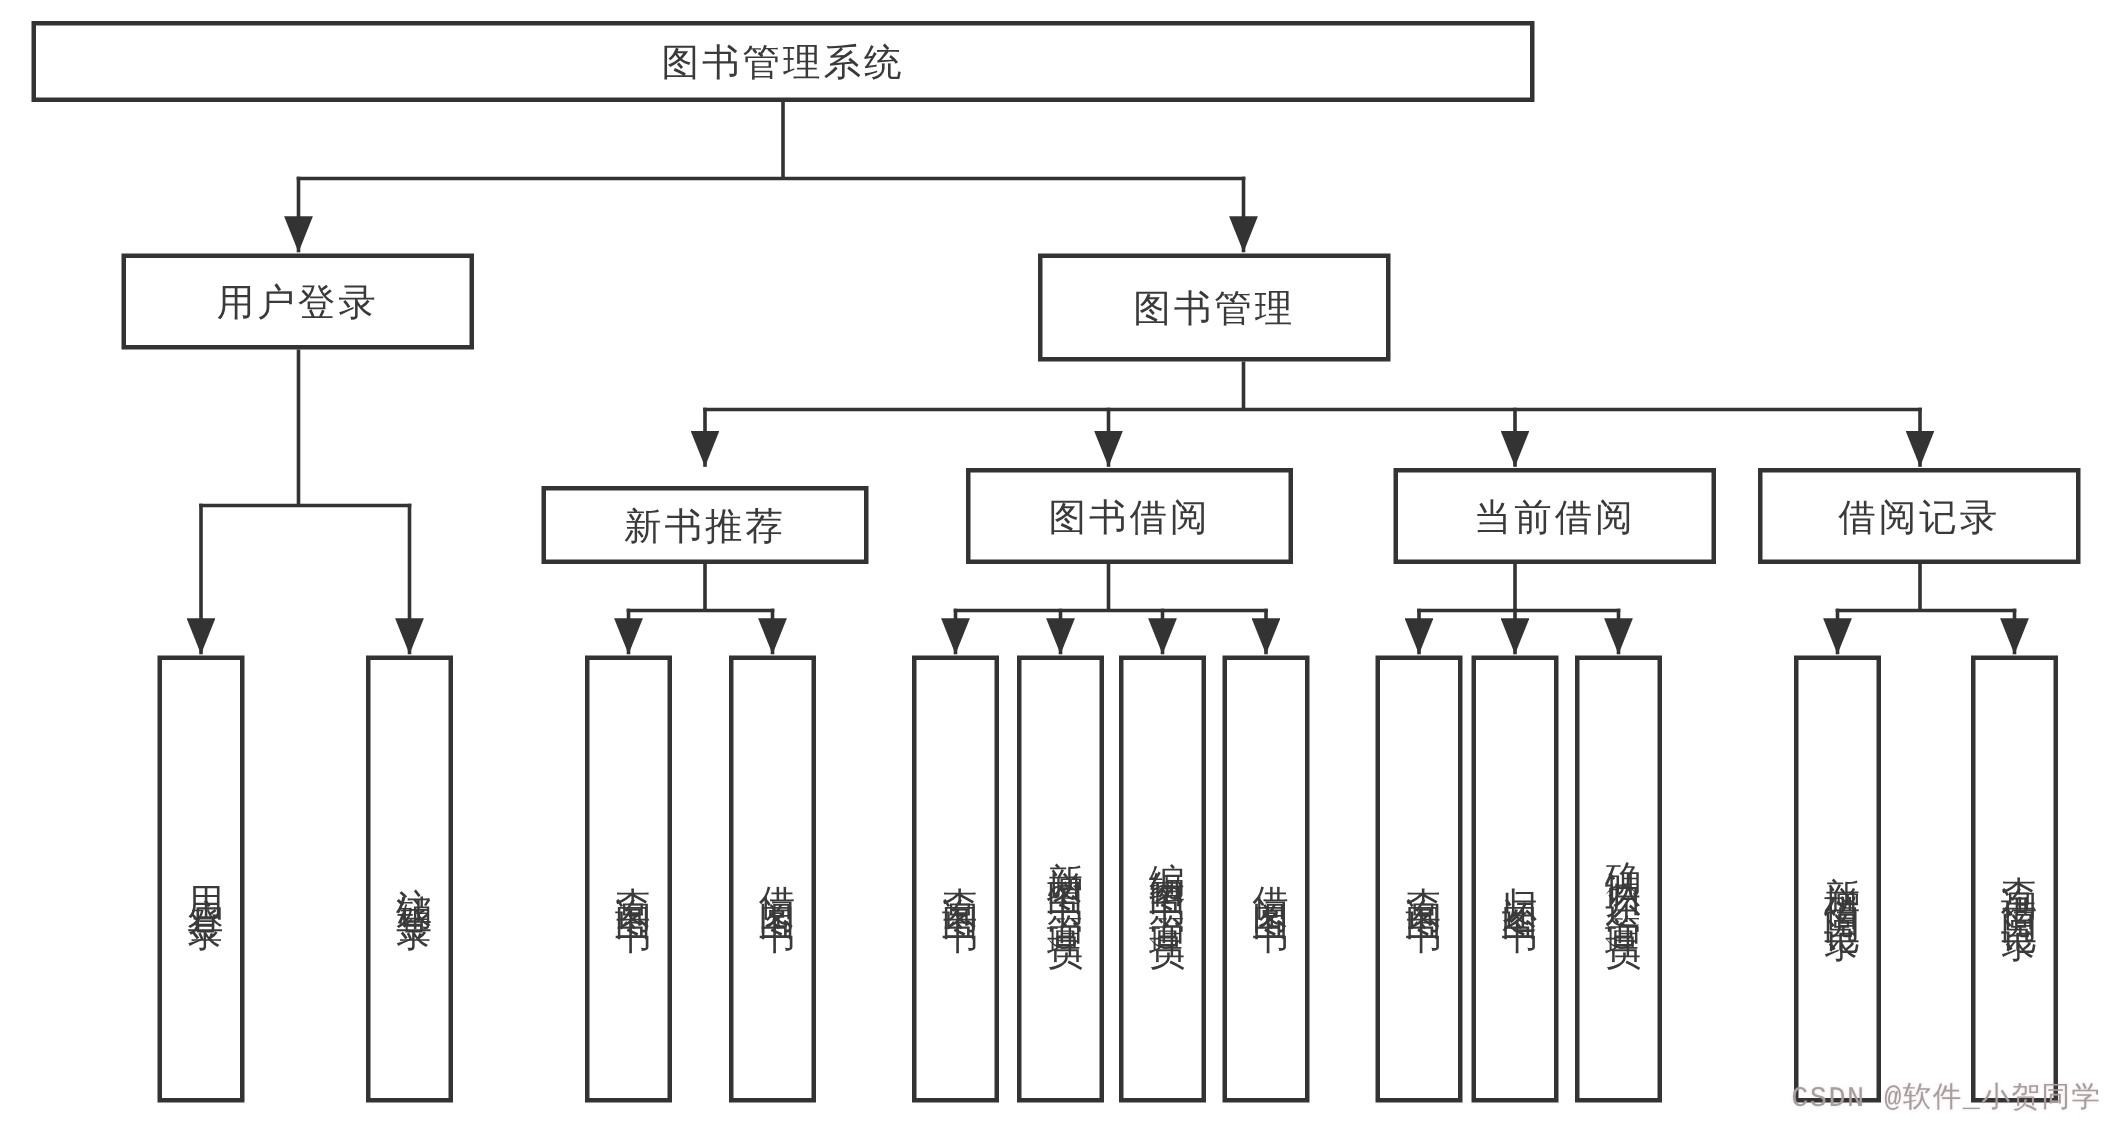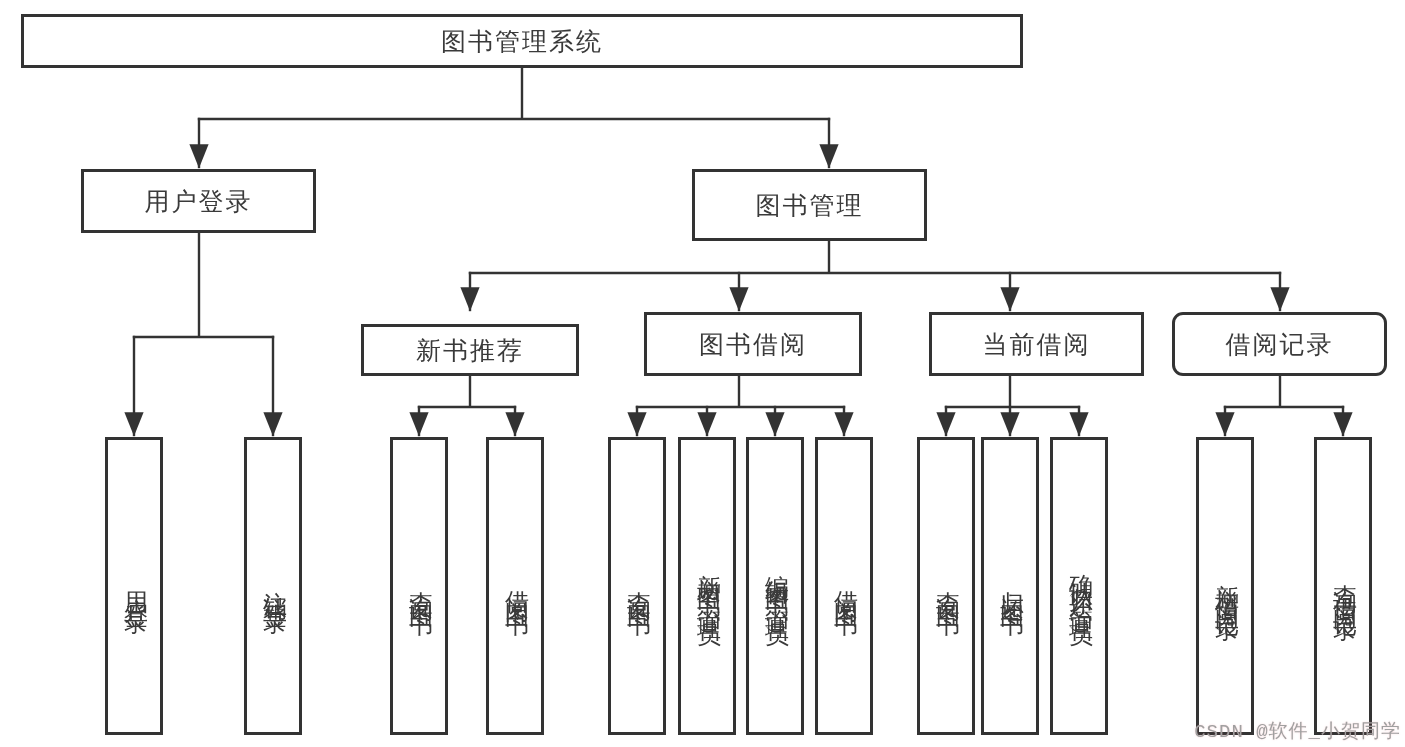--- a/index.html
+++ b/index.html
@@ -98,21 +98,21 @@
   </svg>
 
   <div class="node h-node" style="left:21px;top:14px;width:1002px;height:54px;">图书管理系统</div>
 
   <div class="node h-node" style="left:81px;top:169px;width:235px;height:64px;">用户登录</div>
   <div class="node h-node" style="left:692px;top:169px;width:235px;height:72px;">图书管理</div>
 
   <div class="node h-node" style="left:361px;top:324px;width:218px;height:52px;">新书推荐</div>
   <div class="node h-node" style="left:644px;top:312px;width:218px;height:64px;">图书借阅</div>
   <div class="node h-node" style="left:903px;top:312px;width:215px;height:64px;margin-left:26px;">当前借阅</div>
-  <div class="node h-node" style="left:1172px;top:312px;width:215px;height:64px;border-radius:11px;">借阅记录</div>
+  <div class="node h-node" style="left:1172px;top:312px;width:215px;height:64px;">借阅记录</div>
 
   <div class="node v-node" style="left:105px;top:437px;width:58px;height:298px;">用户登录</div>
   <div class="node v-node" style="left:244px;top:437px;width:58px;height:298px;">注销登录</div>
 
   <div class="node v-node" style="left:390px;top:437px;width:58px;height:298px;">查询图书</div>
   <div class="node v-node" style="left:486px;top:437px;width:58px;height:298px;">借阅图书</div>
 
   <div class="node v-node" style="left:608px;top:437px;width:58px;height:298px;">查询图书</div>
   <div class="node v-node" style="left:678px;top:437px;width:58px;height:298px;">新增图书（管理员）</div>
   <div class="node v-node" style="left:746px;top:437px;width:58px;height:298px;">编辑图书（管理员）</div>

